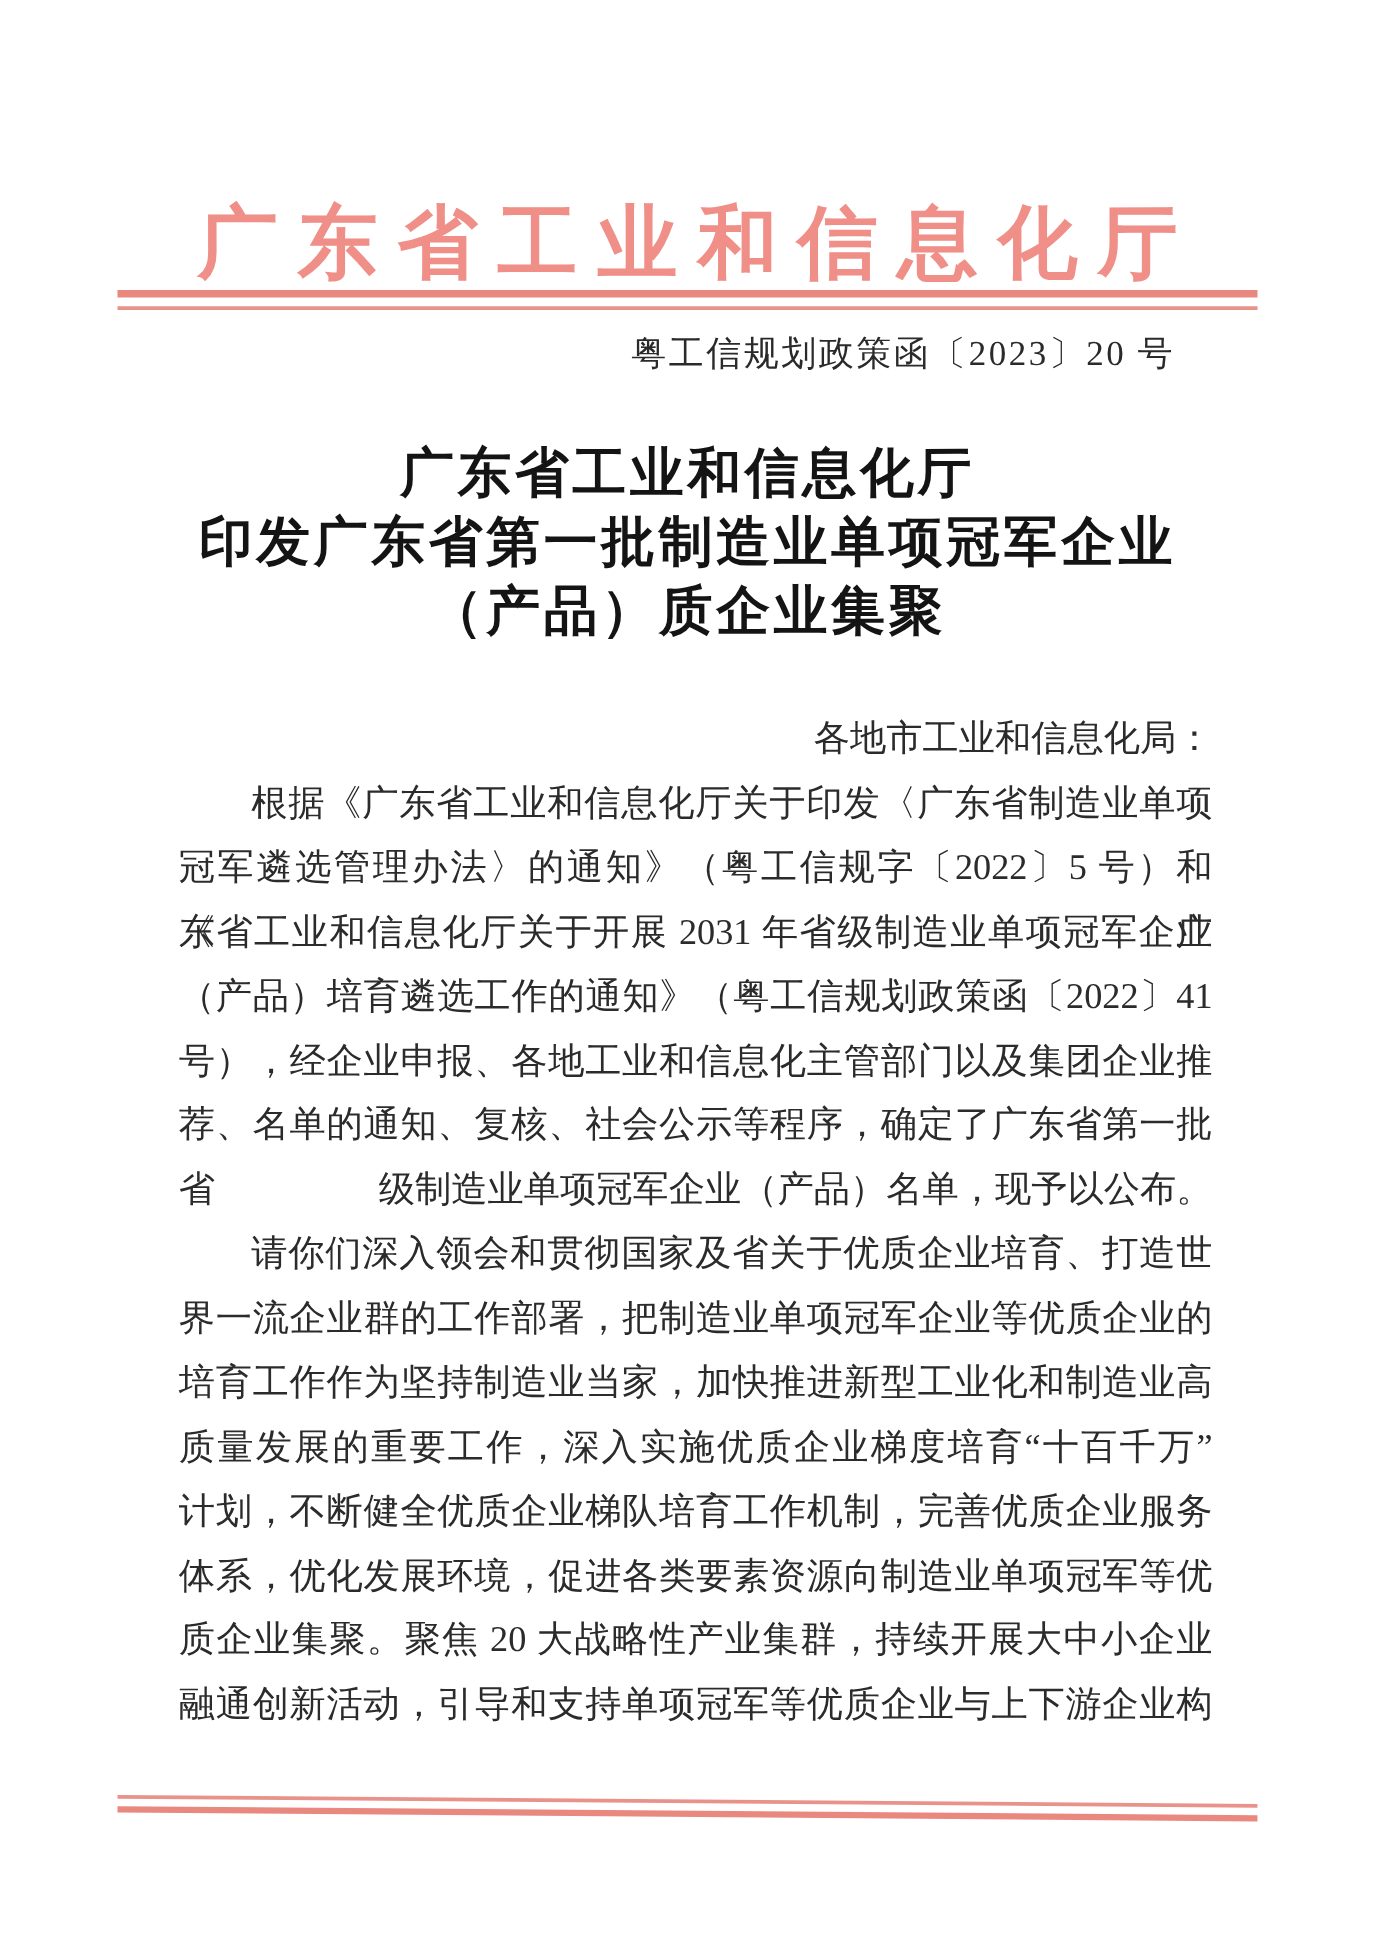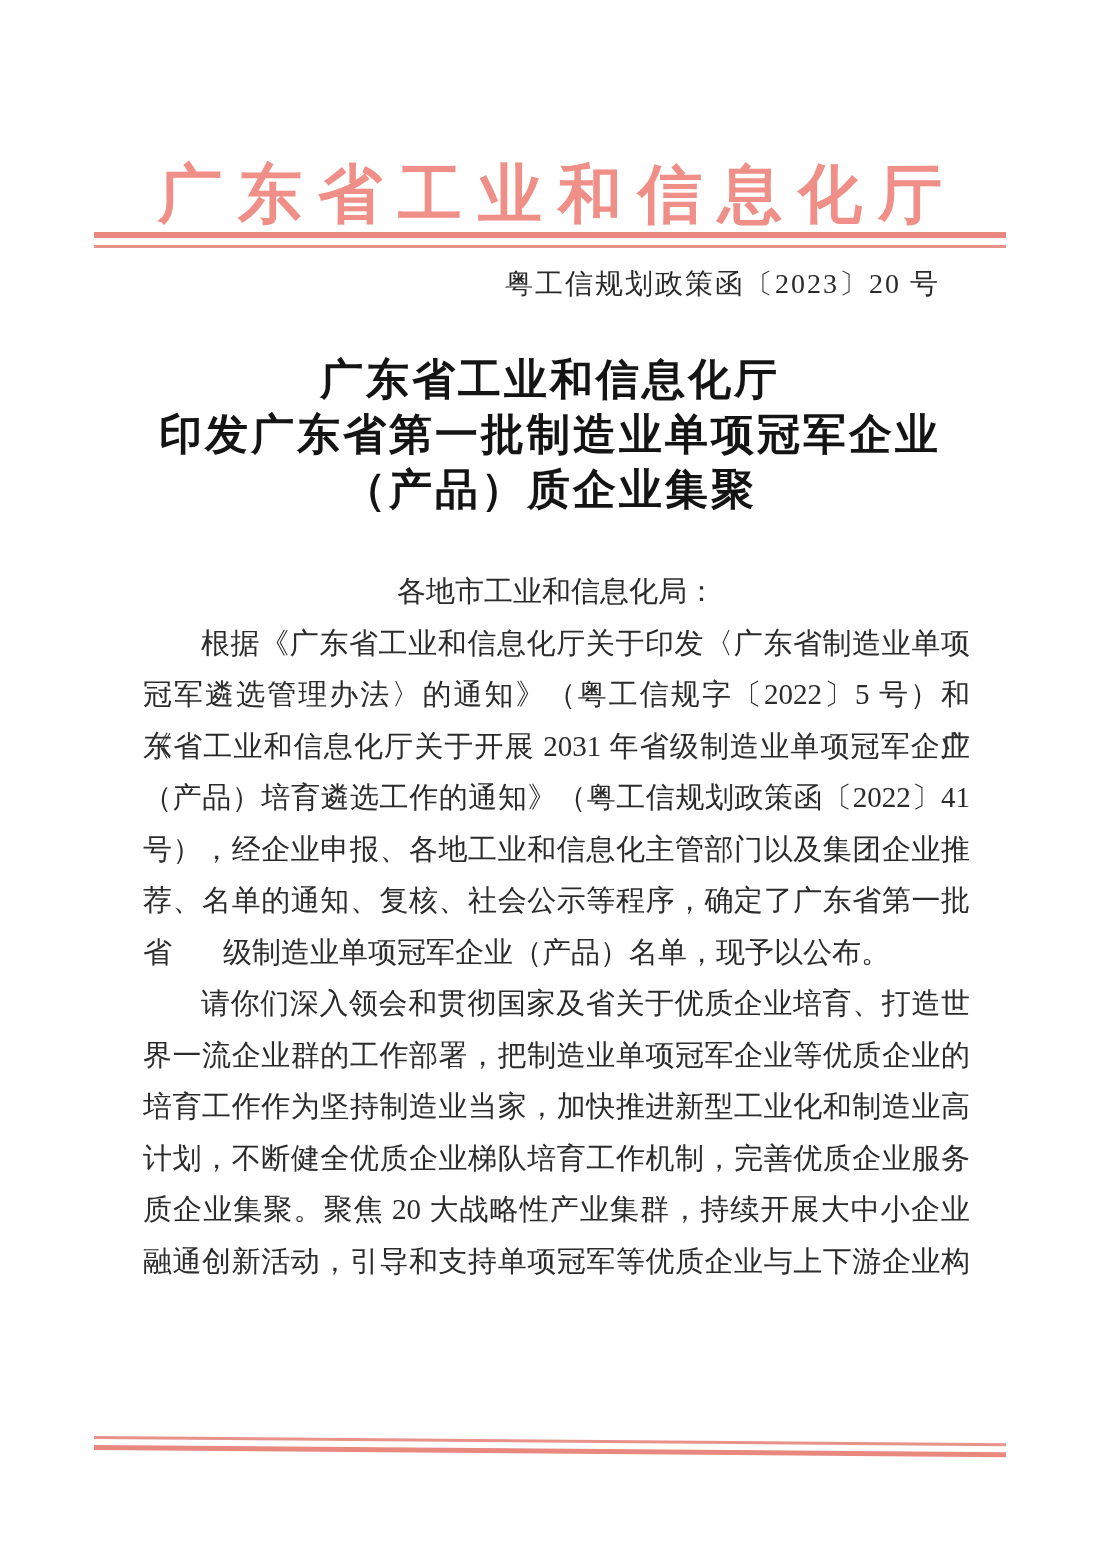--- a/index.html
+++ b/index.html
@@ -80,21 +80,21 @@
     position: absolute;
     top: 566px;
     left: 143px;
     width: 827px;
     font-size: 29px;
     color: #2b2b2b;
   }
   .line {
     height: 51.5px;
     line-height: 51.5px;
-    text-align: center;
+    text-align: right;
     white-space: nowrap;
   }
   .line.fill {
     white-space: normal;
     text-align: justify;
     text-align-last: justify;
   }
   .line.indent {
     text-indent: 58px;
   }
@@ -143,21 +143,23 @@
     <div class="line indent fill">根据《广东省工业和信息化厅关于印发〈广东省制造业单项</div>
     <div class="line fill">冠军遴选管理办法〉的通知》（粤工信规字〔2022〕5 号）和《广</div>
     <div class="line fill">东省工业和信息化厅关于开展 2031 年省级制造业单项冠军企业</div>
     <div class="line fill">（产品）培育遴选工作的通知》（粤工信规划政策函〔2022〕41</div>
     <div class="line fill">号），经企业申报、各地工业和信息化主管部门以及集团企业推</div>
     <div class="line fill">荐、名单的通知、复核、社会公示等程序，确定了广东省第一批省</div>
     <div class="line">级制造业单项冠军企业（产品）名单，现予以公布。</div>
     <div class="line indent fill">请你们深入领会和贯彻国家及省关于优质企业培育、打造世</div>
     <div class="line fill">界一流企业群的工作部署，把制造业单项冠军企业等优质企业的</div>
     <div class="line fill">培育工作作为坚持制造业当家，加快推进新型工业化和制造业高</div>
+    <div class="line fill">质量发展的重要工作，深入实施优质企业梯度培育“十百千万”</div>
     <div class="line fill">计划，不断健全优质企业梯队培育工作机制，完善优质企业服务</div>
+    <div class="line fill">体系，优化发展环境，促进各类要素资源向制造业单项冠军等优</div>
     <div class="line fill">质企业集聚。聚焦 20 大战略性产业集群，持续开展大中小企业</div>
     <div class="line fill">融通创新活动，引导和支持单项冠军等优质企业与上下游企业构</div>
   </div>
 
   <div class="footer-rule-thin"></div>
   <div class="footer-rule-thick"></div>
 
 </div>
 
 </body></html>

